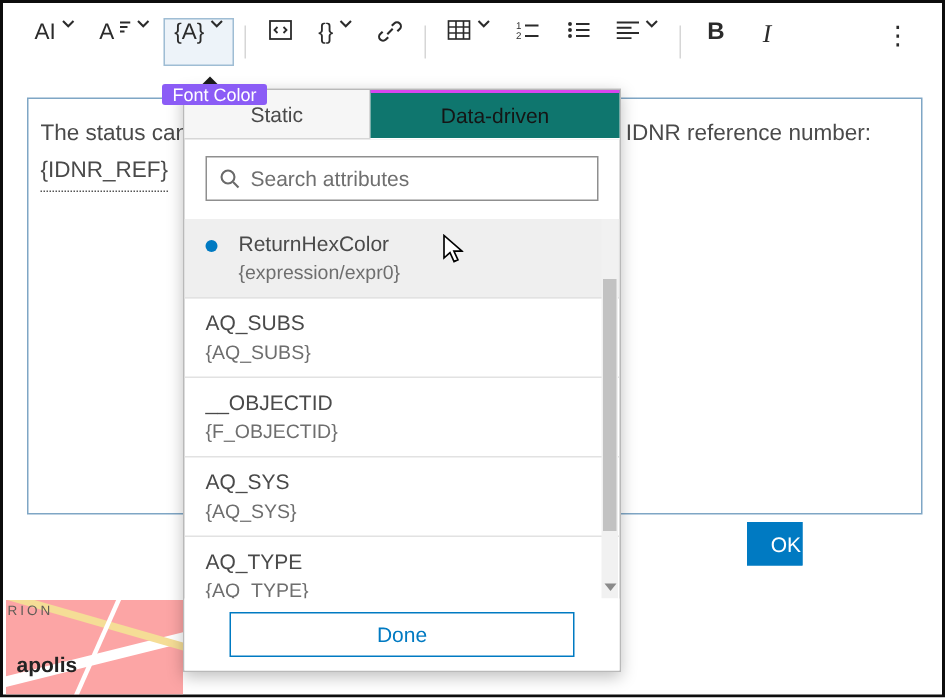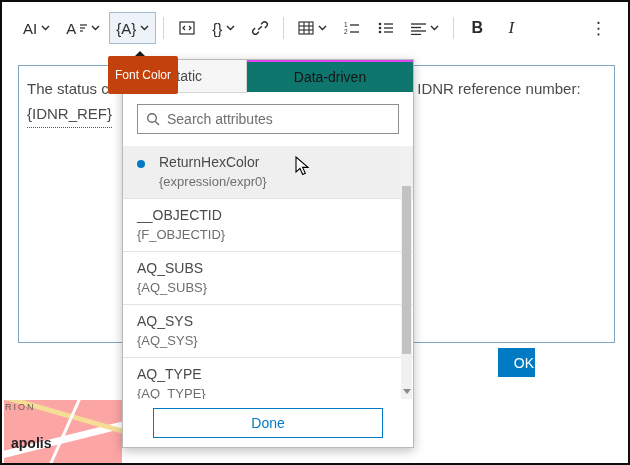--- a/index.html
+++ b/index.html
@@ -3,33 +3,33 @@
 <meta charset="utf-8">
 <style>
   * { margin:0; padding:0; box-sizing:border-box; }
   body { background:#fff; font-family:"Liberation Sans", sans-serif; }
   .screen { position:relative; width:630px; height:465px; background:#fff;
             border:2px solid #0d0d0d; overflow:hidden; }
 
   
   .toolbar { position:absolute; left:14px; top:8px; right:14px; height:36px;
              display:flex; align-items:center; gap:2px; }
-  .tb-btn { height:32px; min-width:32px; padding:0 6px; display:flex; align-items:center;
+  .tb-btn { height:32px; min-width:32px; padding:0 6px; display:flex; align-items:flex-start;
             justify-content:center; gap:4px; background:transparent; border:1px solid transparent;
             color:#2b2b2b; font-size:15px; cursor:pointer; font-family:inherit; }
   .tb-btn.active { background:#edf3f9; border-color:#9fbdd4; }
   .tb-bold { font-weight:bold; font-size:16px; }
   .tb-italic { font-style:italic; font-family:"Liberation Serif", serif; font-size:17px; }
   .sep { width:1px; height:22px; background:#d6d6d6; margin:0 5px; }
   .kebab { margin-left:auto; font-size:17px; min-width:24px; }
   .icon svg { display:block; }
 
   
-  .tooltip { position:absolute; left:106px; top:54px; background:#c2410c; color:#fff;
-             font-size:12px; padding:12px 7px; border-radius:2px; z-index:8; white-space:nowrap; }
+  .tooltip { position:absolute; left:106px; top:54px; background:#8b5cf6; color:#fff;
+             font-size:12px; padding:0 7px; border-radius:2px; z-index:8; white-space:nowrap; }
   .tooltip::before { content:""; position:absolute; top:-5px; left:27px;
              border-left:5px solid transparent; border-right:5px solid transparent;
              border-bottom:5px solid #1b1b1b; }
 
   
   .editor { position:absolute; left:16px; top:63px; width:597px; height:278px;
             border:1px solid #7fa6c5; padding:10px 8px; font-size:15px; color:#4a4a4a; }
   .editor .line { line-height:25px; }
   .chip { display:inline-block; border-bottom:1px dotted #555; padding-bottom:1px; }
 
@@ -271,26 +271,26 @@
       </div>
     </div>
 
     <div class="list">
       <div class="row selected">
         <span class="dot"></span>
         <div class="name">ReturnHexColor</div>
         <div class="code">{expression/expr0}</div>
       </div>
       <div class="row">
+        <div class="name">AQ_SUBS</div>
+        <div class="code">{AQ_SUBS}</div>
+      </div>
+      <div class="row">
         <div class="name">__OBJECTID</div>
         <div class="code">{F_OBJECTID}</div>
-      </div>
-      <div class="row">
-        <div class="name">AQ_SUBS</div>
-        <div class="code">{AQ_SUBS}</div>
       </div>
       <div class="row">
         <div class="name">AQ_SYS</div>
         <div class="code">{AQ_SYS}</div>
       </div>
       <div class="row">
         <div class="name">AQ_TYPE</div>
         <div class="code">{AQ_TYPE}</div>
       </div>
     </div>

